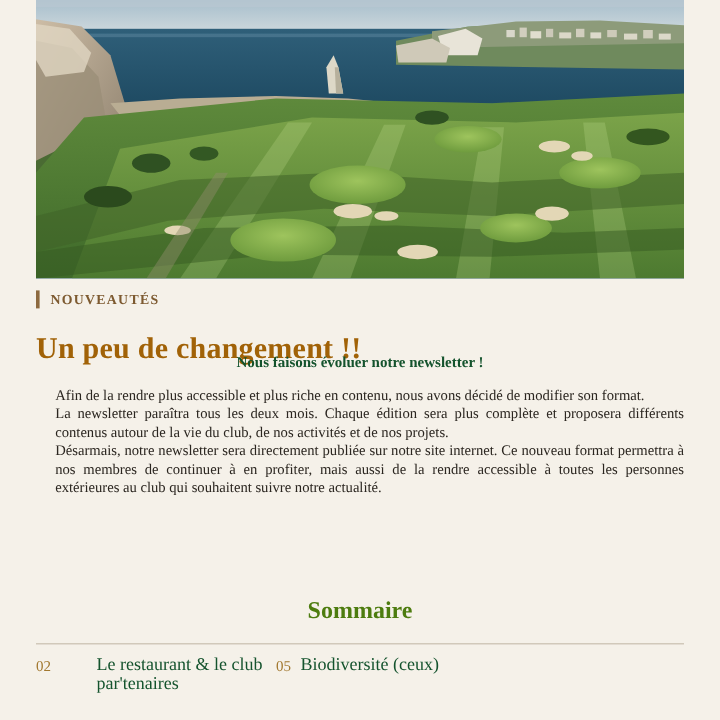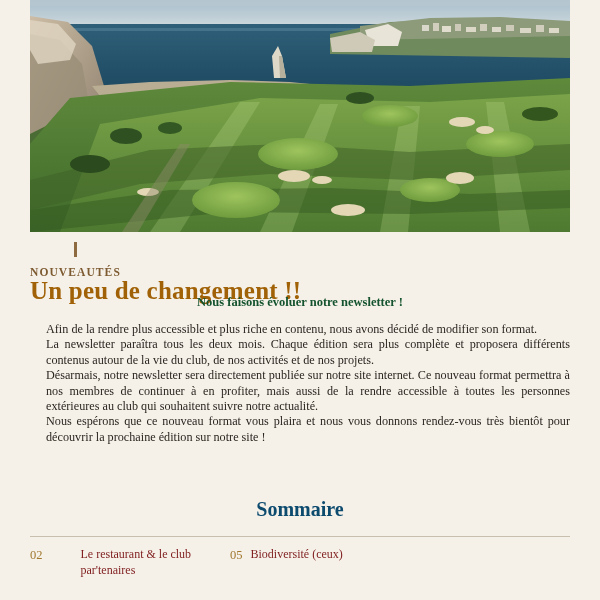--- a/index.html
+++ b/index.html
@@ -36,21 +36,20 @@
   .hero svg { display: block; width: 540px; height: 238px; }
 
   
   .eyebrow-row {
     position: absolute;
     left: 30px;
     top: 242px;
     display: flex;
     align-items: center;
     gap: 9px;
-    flex-direction: column;
   }
   .eyebrow-bar {
     width: 3px;
     height: 15px;
     background: #8d6a3f;
   }
   .eyebrow-text {
     font-family: "Liberation Serif", serif;
     font-size: 11.5px;
     letter-spacing: 1.1px;
@@ -97,21 +96,21 @@
 
   
   .sommaire-title {
     position: absolute;
     left: 0;
     top: 498px;
     width: 600px;
     text-align: center;
     font-size: 20px;
     font-weight: bold;
-    color: #0c4a6e;
+    color: #4d7c0f;
   }
   .rule {
     position: absolute;
     left: 30px;
     top: 536px;
     width: 540px;
     height: 1px;
     background: #c9bfae;
   }
 
@@ -129,22 +128,22 @@
   }
   .toc-col.c1 { width: 200px; gap: 38px; }
   .toc-col.c2 { width: 180px; }
   .toc-col.c3 { width: 160px; }
   .toc-num {
     font-size: 12.5px;
     color: #a2782f;
     padding-top: 2px;
   }
   .toc-label {
-    font-size: 12px;
-    color: #7f1d1d;
+    font-size: 15px;
+    color: #14532d;
     line-height: 16px;
   }
 </style>
 </head>
 <body>
 
 <div class="page">
 
   <div class="hero">
     <svg viewBox="0 0 540 238" preserveAspectRatio="none">
@@ -259,21 +258,20 @@
   </div>
 
   <h1 class="headline">Un peu de changement !!</h1>
 
   <div class="subhead">Nous faisons évoluer notre newsletter !</div>
 
   <div class="body-copy">
     <p>Afin de la rendre plus accessible et plus riche en contenu, nous avons décidé de modifier son format.</p>
     <p>La newsletter paraîtra tous les deux mois. Chaque édition sera plus complète et proposera différents contenus autour de la vie du club, de nos activités et de nos projets.</p>
     <p>Désarmais, notre newsletter sera directement publiée sur notre site internet. Ce nouveau format permettra à nos membres de continuer à en profiter, mais aussi de la rendre accessible à toutes les personnes extérieures au club qui souhaitent suivre notre actualité.</p>
-    <p>Nous espérons que ce nouveau format vous plaira et nous vous donnons rendez-vous très bientôt pour découvrir la prochaine édition sur notre site !</p>
   </div>
 
   <div class="sommaire-title">Sommaire</div>
   <div class="rule"></div>
 
   <div class="toc">
     <div class="toc-col c1">
       <span class="toc-num">02</span>
       <span class="toc-label">
         <span>Le restaurant &amp; le club</span><br>

